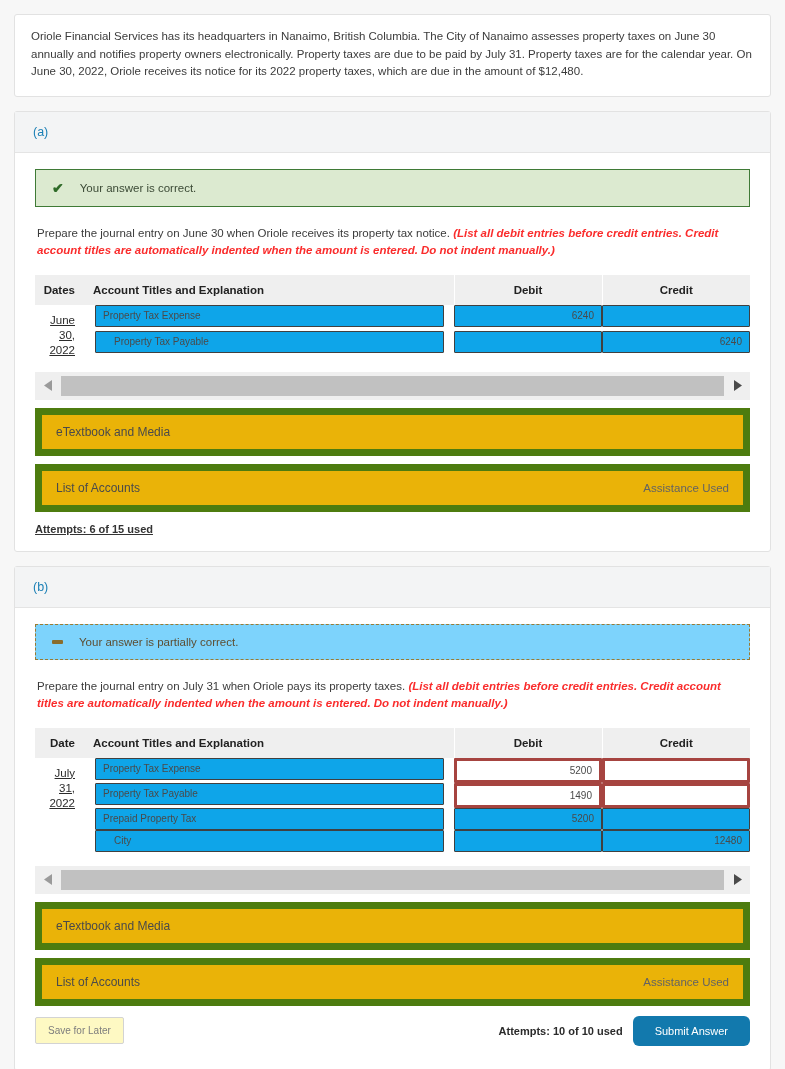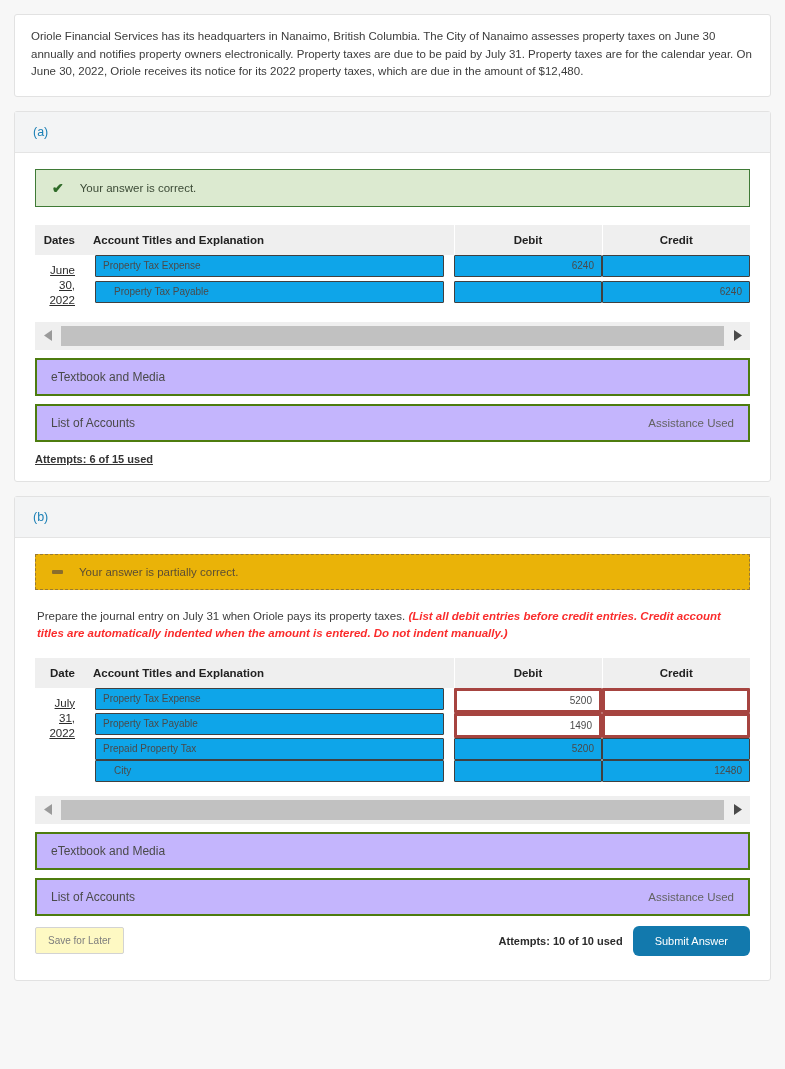--- a/index.html
+++ b/index.html
@@ -60,21 +60,21 @@
     border: 1px solid #3f7a36;
     color: #3b4a35;
   }
   .banner.correct .mark {
     color: #2f6b28;
     font-size: 14px;
     line-height: 1;
     font-weight: bold;
   }
   .banner.partial {
-    background: #eab308;
+    background: #7dd3fc;
     border: 1px dashed #9a7a32;
     color: #5c4e33;
   }
   .banner.partial .mark {
     display: inline-block;
     width: 11px; height: 4px;
     background: #8a6d2c;
     border-radius: 1px;
   }
 
@@ -170,22 +170,22 @@
     padding: 4px 0;
   }
   .hscroll .thumb {
     height: 100%;
     background: #c1c1c1;
   }
   .hscroll.wide .thumb { width: 100%; }
 
   
   .barrow {
-    border: 2px solid #4d7c0f;
-    background: #c4b5fd;
+    border: 7px solid #4d7c0f;
+    background: #eab308;
     font-size: 12px;
     color: #4a4a4a;
     padding: 10px 14px;
     display: flex;
     justify-content: space-between;
     align-items: center;
     margin-top: 8px;
   }
   .barrow .right { color: #636363; font-size: 11.5px; }
 
@@ -243,20 +243,21 @@
 </div>
 
 <div id="parts-root">
     <div class="card">
       <div class="part-header">(a)</div>
       <div class="part-body">
         <div class="banner correct">
           <span class="mark">✔</span>
           <span>Your answer is correct.</span>
         </div>
+        <p class="prompt">Prepare the journal entry on June 30 when Oriole receives its property tax notice. <span class="hint">(List all debit entries before credit entries. Credit account titles are automatically indented when the amount is entered. Do not indent manually.)</span></p>
         <table class="jtable">
           <thead>
             <tr>
               <th class="col-date">Dates</th>
               <th class="col-acct">Account Titles and Explanation</th>
               <th class="col-debit">Debit</th>
               <th class="col-credit">Credit</th>
             </tr>
           </thead>
           <tbody>

